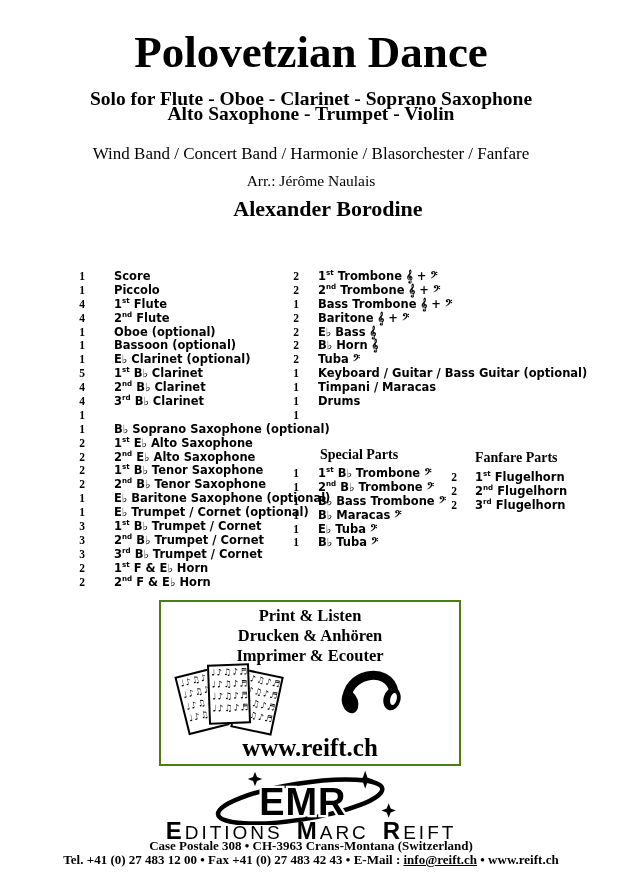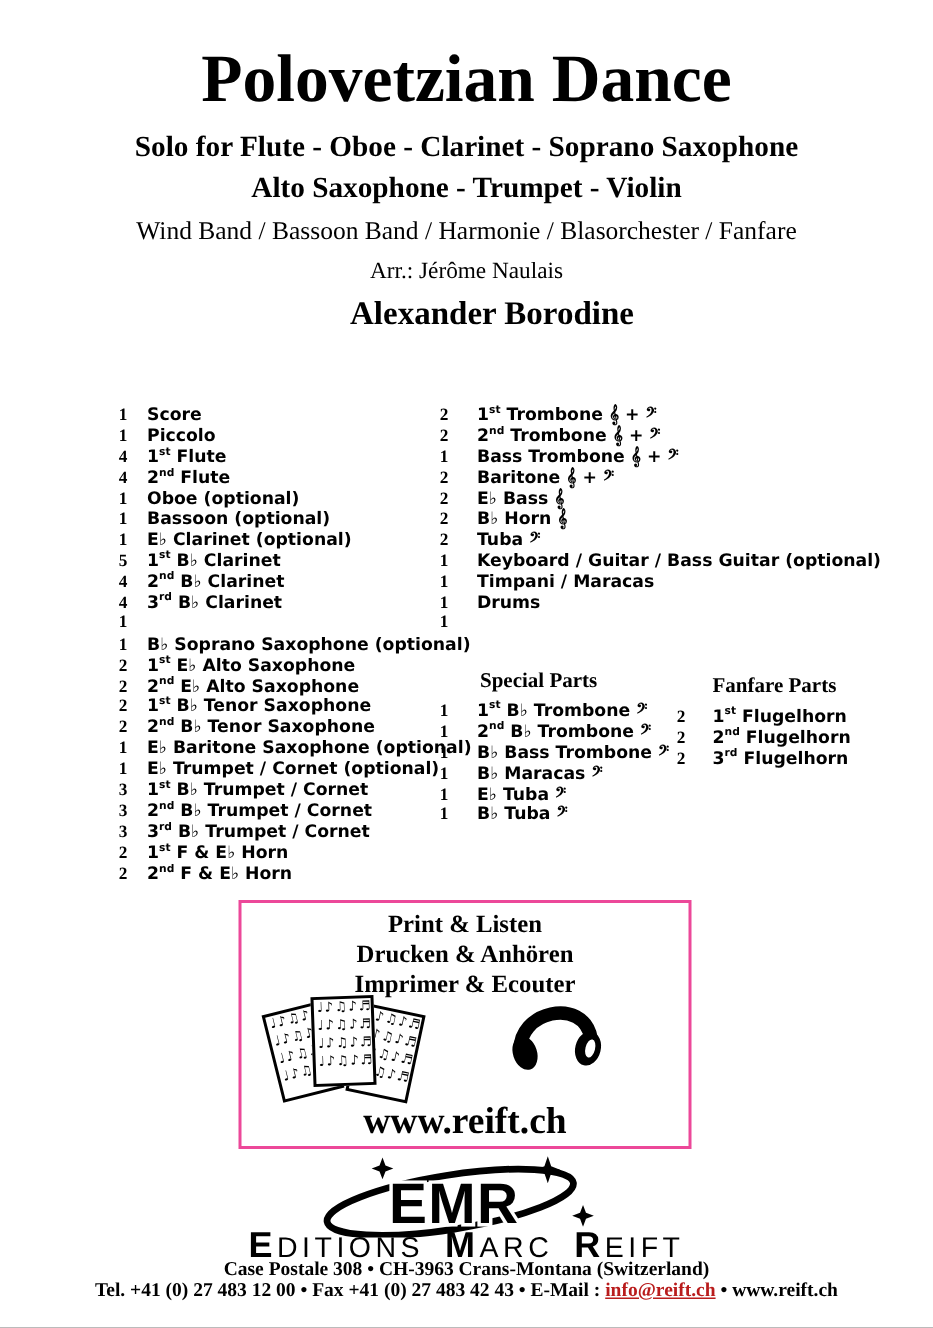--- a/index.html
+++ b/index.html
@@ -5,45 +5,45 @@
   html,body { margin:0; padding:0; background:#888; }
   .page {
     position:relative; width:622px; height:885px; margin:0 auto;
     background:#ffffff; color:#000;
     font-family:"Liberation Serif","DejaVu Serif","DejaVu Sans",serif;
     overflow:hidden;
   }
   .cline { position:absolute; left:0; right:0; text-align:center; white-space:nowrap; }
   .title     { top:26px;  font-size:45px;   font-weight:bold; }
   .sub1      { top:88px;  font-size:19.5px; font-weight:bold; }
-  .sub2      { top:115px; font-size:19.5px; font-weight:bold; }
+  .sub2      { top:103px; font-size:19.5px; font-weight:bold; }
   .ensembles { top:144px; font-size:17px; }
   .arranger  { top:172px; font-size:15.5px; }
   .composer  { top:196px; font-size:22px;   font-weight:bold;margin-left:34px; }
   .catalog   { top:229px; font-size:13.5px; font-weight:bold; }
 
   .col { position:absolute; }
   .col-left  { left:76px;  top:270px; }
   .col-right { left:290px; top:270px; }
   .special   { left:290px; top:447px; }
   .fanfare   { left:448px; top:450px; }
   .sec-hdr { font-size:14px; font-weight:bold; height:20px; white-space:nowrap; }
   .special .sec-hdr { margin-left:30px; }
   .fanfare .sec-hdr { margin-left:27px; height:21px; }
   .inst-row { height:13.9px; line-height:13.9px; display:flex; align-items:baseline;
               font-size:11.5px; font-weight:bold; white-space:nowrap; }
   .qty { flex:none; width:12px; text-align:center; }
-  .col-left  .lbl { margin-left:10px; }
+  .col-left  .lbl { margin-left:26px; }
   .col-right .lbl, .special .lbl { margin-left:16px; }
   .fanfare .lbl { margin-left:15px; }
   .lbl sup { font-size:0.62em; vertical-align:super; line-height:0; }
   .clefs { font-family:"DejaVu Sans",sans-serif; }
 
   .promo-box { position:absolute; left:159px; top:600px; width:302px; height:166px;
-               border:2px solid #ec4899; box-sizing:border-box; }
+               border:2px solid #4d7c0f; box-sizing:border-box; }
   .promo-lines { position:absolute; top:4px; left:0; right:0; text-align:center; }
   .promo-line { font-size:16.5px; font-weight:bold; line-height:20px; }
   .sheets { position:absolute; left:20px; top:62px; width:110px; height:84px; }
   .sheet { position:absolute; width:42px; height:60px; background:#fff;
            border:2px solid #000; box-sizing:border-box; overflow:hidden; }
   .sheet-1 { left:0;  top:7px;  transform:rotate(-14deg); z-index:2; }
   .sheet-2 { left:27px; top:0;  transform:rotate(-2deg);  z-index:3; }
   .sheet-3 { left:55px; top:8px; transform:rotate(12deg); z-index:1; }
   .note-row { font-size:9px; line-height:12px; padding-left:2px; letter-spacing:1px;
               font-family:"DejaVu Sans",sans-serif; white-space:nowrap; }
@@ -52,31 +52,31 @@
          font-size:25px; font-weight:bold; }
 
   .logo { position:absolute; top:769px; left:50%; transform:translateX(-50%); }
   .publisher-name { position:absolute; top:817px; left:0; right:0; text-align:center;
                     font-family:"Liberation Sans",sans-serif; font-size:19px;
                     letter-spacing:3px; white-space:nowrap; }
   .pname-part { margin:0 7px; }
   .pname-part .init { font-size:24px; font-weight:bold; }
   .address { top:838px; font-size:13px; font-weight:bold; }
   .contact { top:852px; font-size:13px; font-weight:bold; }
-  .contact a { color:#b91c1c; text-decoration:underline; }
+  .contact a { color:#000000; text-decoration:underline; }
 </style>
 </head>
 <body>
 
 <div class="page">
 
   <div class="cline sub1">Solo for Flute - Oboe - Clarinet - Soprano Saxophone</div>
   <div class="cline title">Polovetzian Dance</div>
   <div class="cline sub2">Alto Saxophone - Trumpet - Violin</div>
-  <div class="cline ensembles">Wind Band / Bassoon Band / Harmonie / Blasorchester / Fanfare</div>
+  <div class="cline ensembles">Wind Band / Concert Band / Harmonie / Blasorchester / Fanfare</div>
   <div class="cline arranger">Arr.: Jérôme Naulais</div>
   <div class="cline composer">Alexander Borodine</div>
 
   <div class="col col-left">
       <div class="inst-row">
         <span class="qty">1</span>
         <span class="lbl clefs">Score</span>
       </div>
       <div class="inst-row">
         <span class="qty">1</span>

